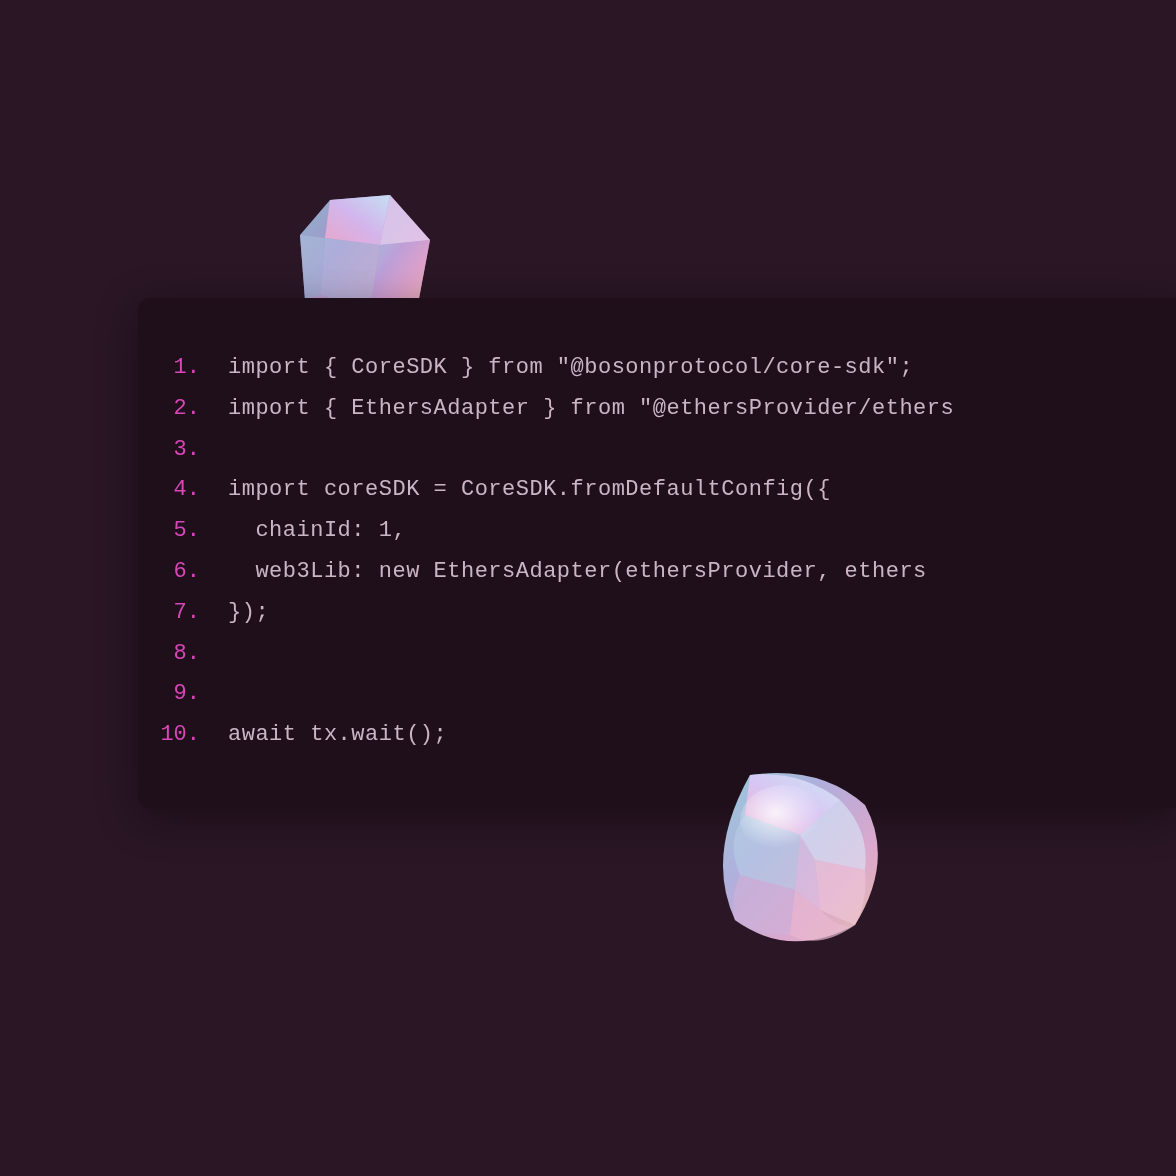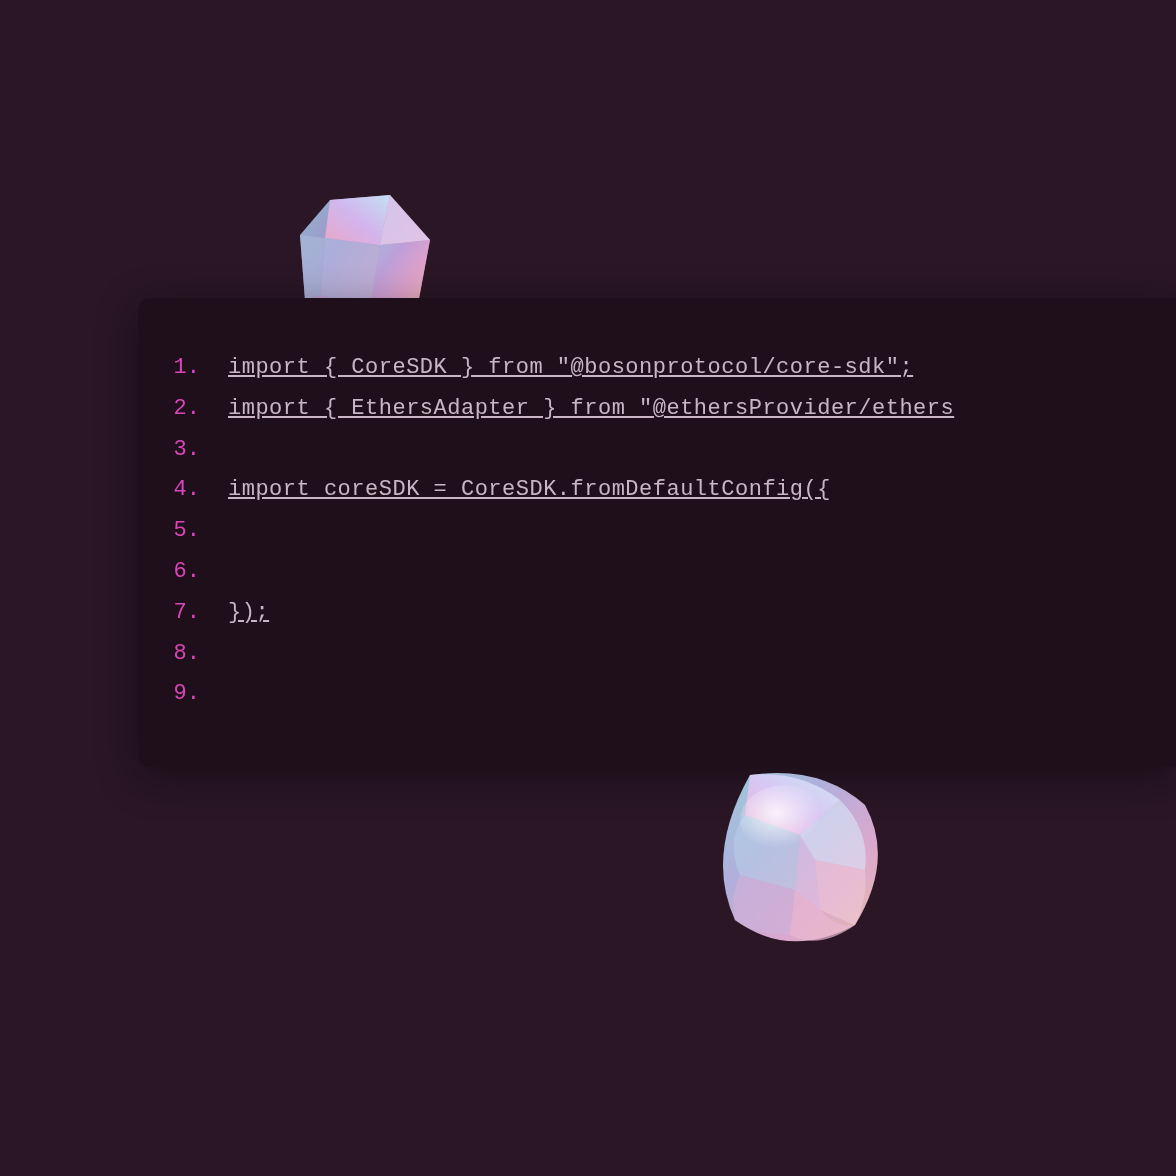--- a/index.html
+++ b/index.html
@@ -49,21 +49,20 @@
     width: 90px;
     text-align: right;
     color: #d946b8;
     padding-right: 28px;
     flex-shrink: 0;
     font-weight: 400;
   }
   .line-content {
     color: #c9b5c4;
     letter-spacing: 0.5px;
-    text-decoration: underline;
   }
 </style>
 </head>
 <body>
 
 <div class="gem gem-top">
 <svg viewBox="0 0 160 180" xmlns="http://www.w3.org/2000/svg">
   <defs>
     <linearGradient id="g1" x1="0%" y1="0%" x2="100%" y2="100%">
       <stop offset="0%" stop-color="#9fd4e8"></stop>
@@ -100,34 +99,40 @@
   <div class="code-line">
     <span class="line-number">3.</span>
     <span class="line-content"></span>
   </div>
   <div class="code-line">
     <span class="line-number">4.</span>
     <span class="line-content">import coreSDK = CoreSDK.fromDefaultConfig({</span>
   </div>
   <div class="code-line">
     <span class="line-number">5.</span>
+    <span class="line-content">  chainId: 1,</span>
   </div>
   <div class="code-line">
     <span class="line-number">6.</span>
+    <span class="line-content">  web3Lib: new EthersAdapter(ethersProvider, ethers</span>
   </div>
   <div class="code-line">
     <span class="line-number">7.</span>
     <span class="line-content">});</span>
   </div>
   <div class="code-line">
     <span class="line-number">8.</span>
     <span class="line-content"></span>
   </div>
   <div class="code-line">
     <span class="line-number">9.</span>
+  </div>
+  <div class="code-line">
+    <span class="line-number">10.</span>
+    <span class="line-content">await tx.wait();</span>
   </div>
 </div>
 
 <div class="gem gem-bottom">
 <svg viewBox="0 0 200 200" xmlns="http://www.w3.org/2000/svg">
   <defs>
     <linearGradient id="g2" x1="0%" y1="0%" x2="100%" y2="100%">
       <stop offset="0%" stop-color="#a8e0f0"></stop>
       <stop offset="35%" stop-color="#c0c0f0"></stop>
       <stop offset="70%" stop-color="#f0b8e0"></stop>

